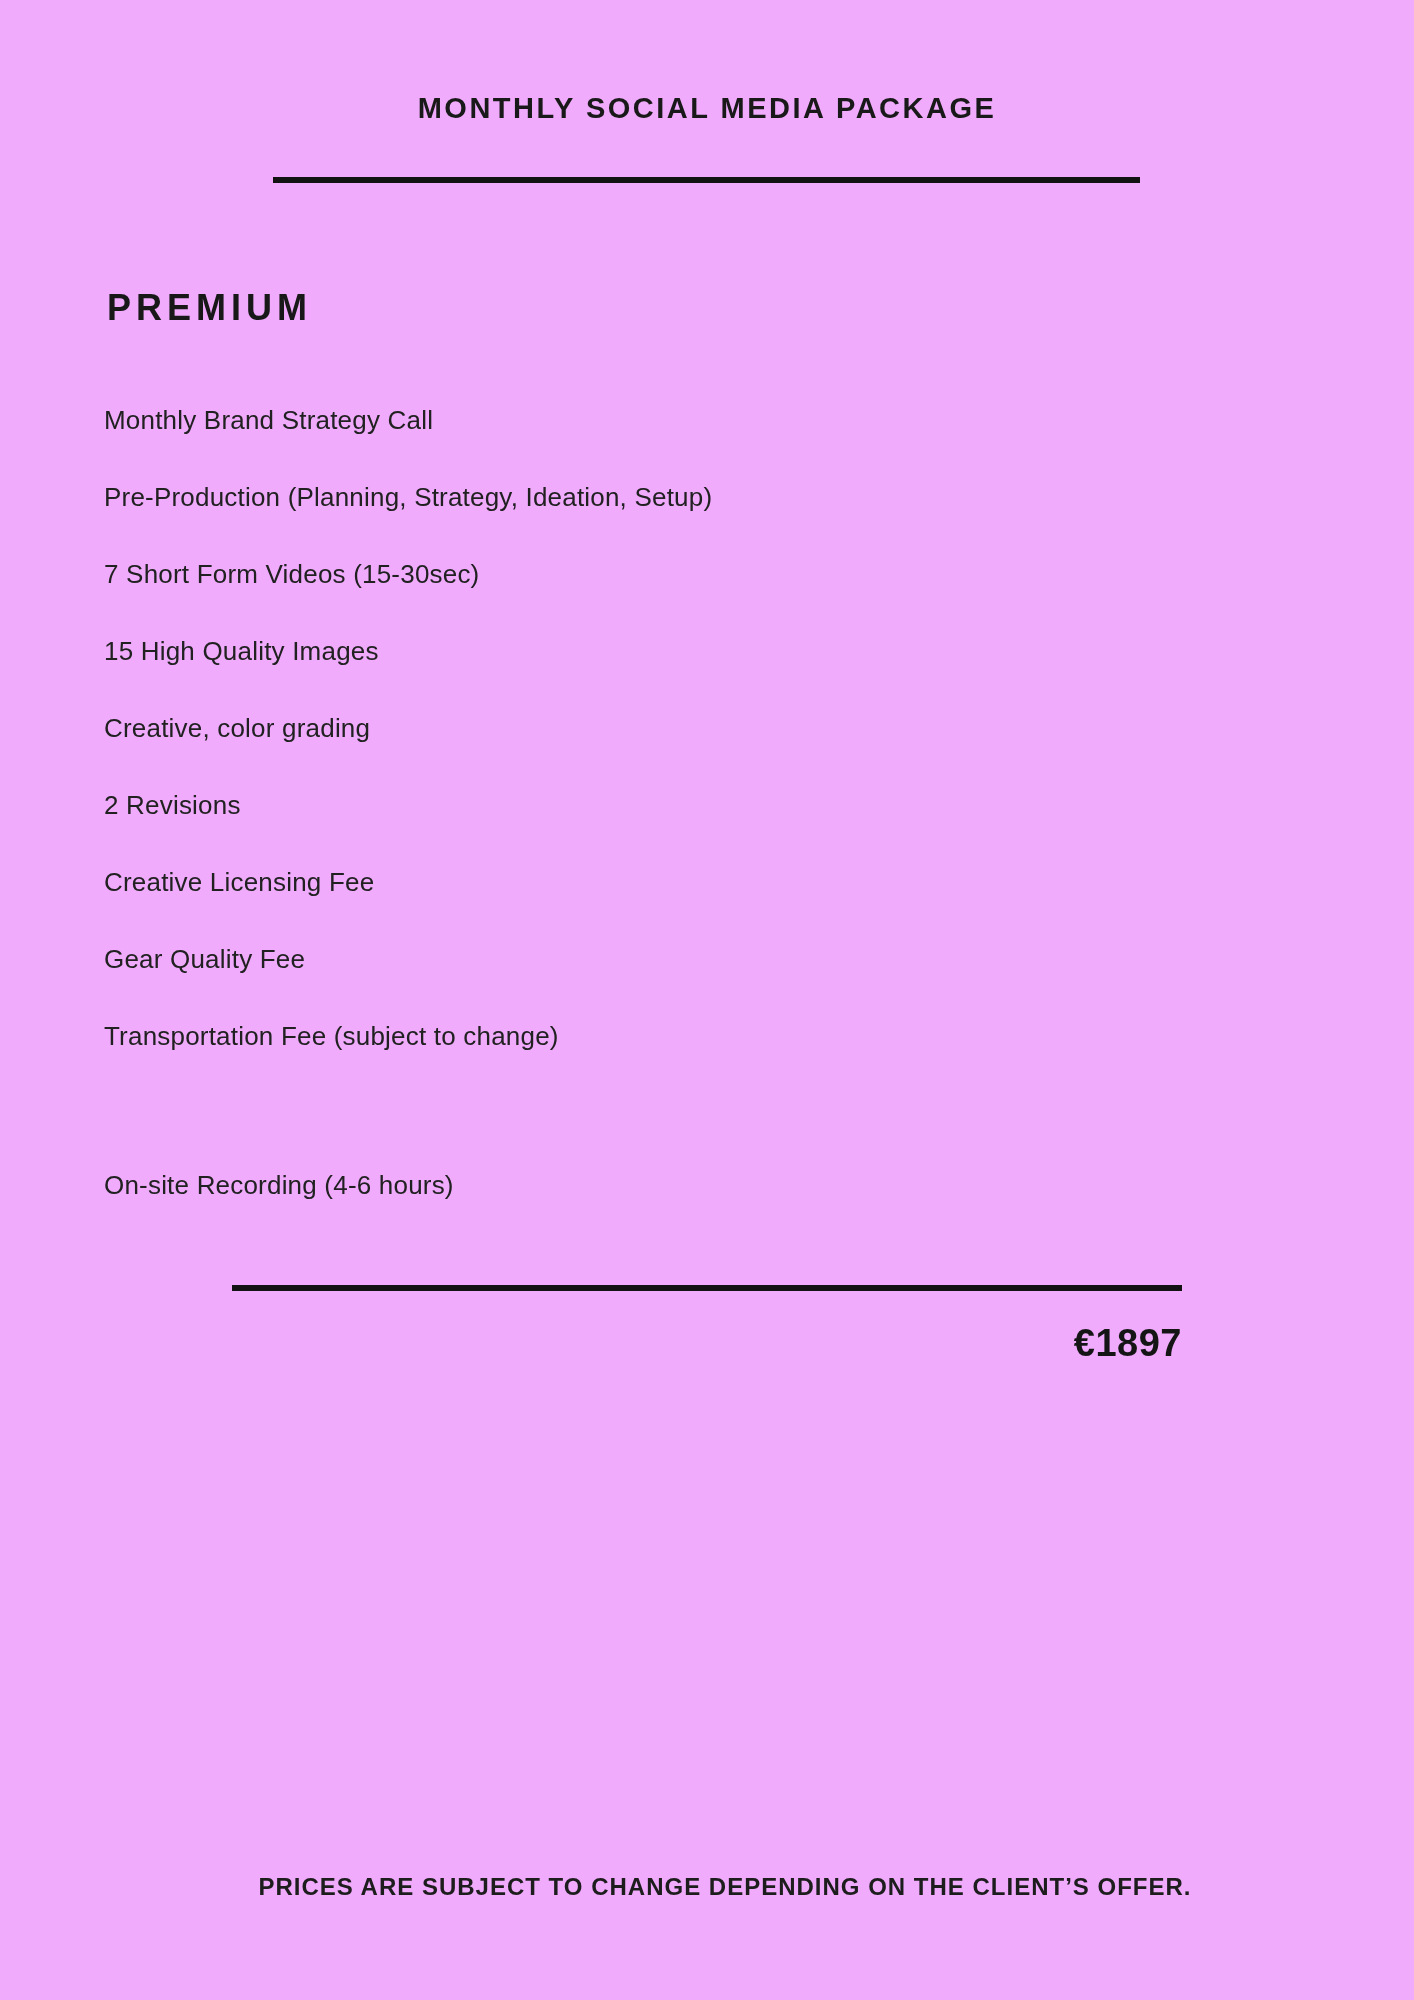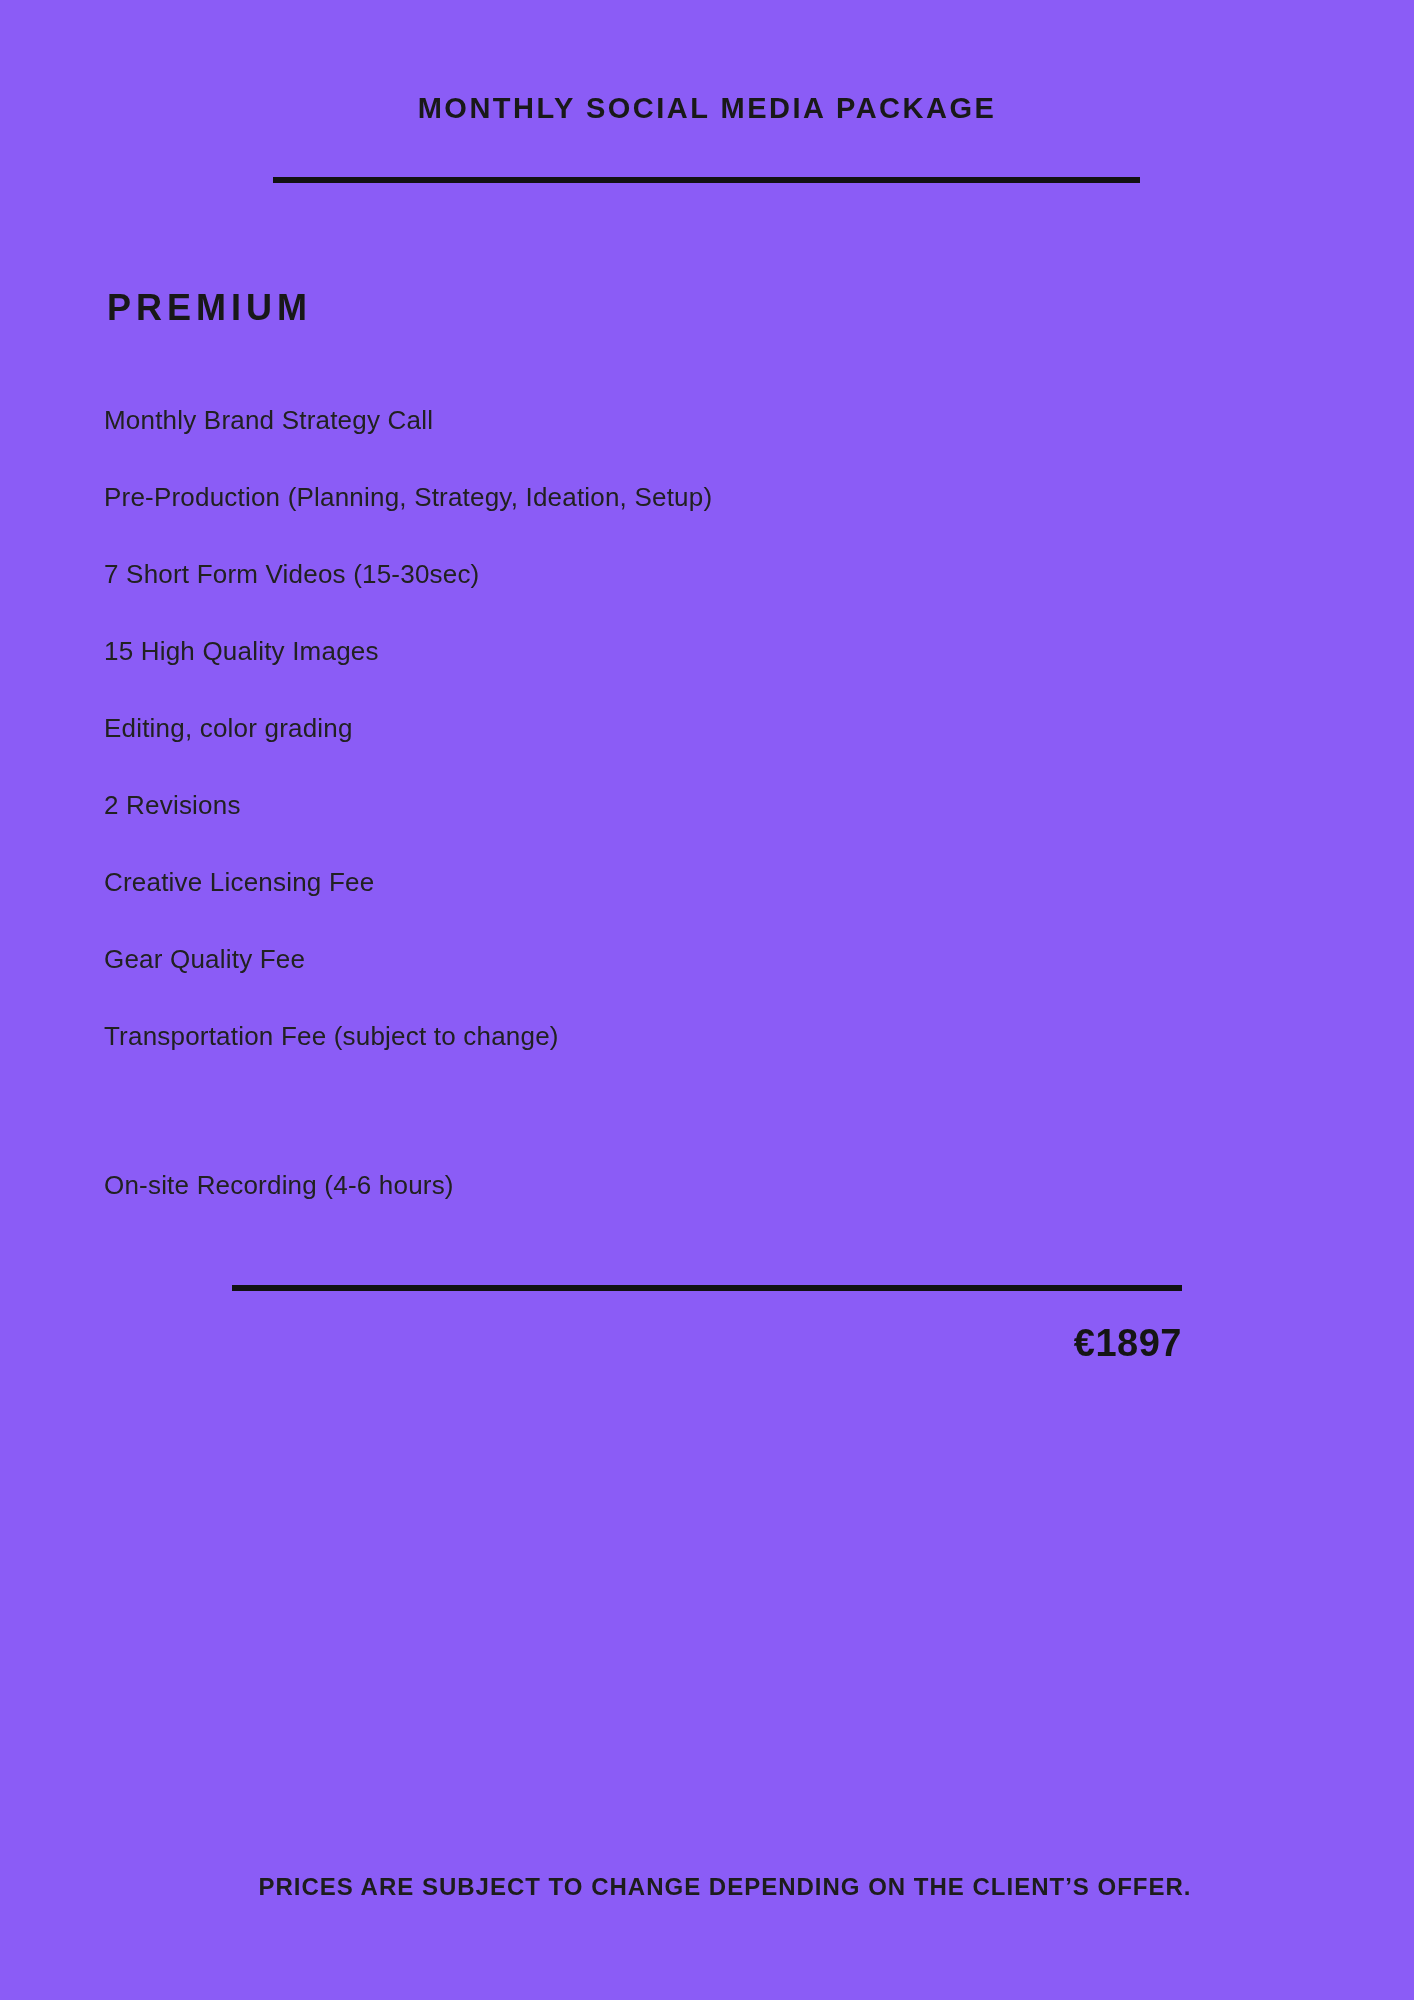--- a/index.html
+++ b/index.html
@@ -4,21 +4,21 @@
 <style>
   html, body {
     margin: 0;
     padding: 0;
     background: #ffffff;
   }
   .page {
     position: relative;
     width: 1414px;
     height: 2000px;
-    background: #8b5cf6;
+    background: #f0abfc;
     color: #1b1b1b;
     font-family: "Liberation Sans", sans-serif;
     overflow: hidden;
   }
   .page-title {
     position: absolute;
     top: 92px;
     left: 0;
     width: 100%;
     margin: 0;
@@ -106,21 +106,21 @@
   <div class="divider divider-top"></div>
 
   <h2 class="package-name">PREMIUM</h2>
 
   <div class="lists">
     <ul class="feature-list">
       <li>Monthly Brand Strategy Call</li>
       <li>Pre-Production (Planning, Strategy, Ideation, Setup)</li>
       <li>7 Short Form Videos (15-30sec)</li>
       <li>15 High Quality Images</li>
-      <li>Editing, color grading</li>
+      <li>Creative, color grading</li>
       <li>2 Revisions</li>
       <li>Creative Licensing Fee</li>
       <li>Gear Quality Fee</li>
       <li>Transportation Fee (subject to change)</li>
     </ul>
     <ul class="feature-list addon-list">
       <li>On-site Recording (4-6 hours)</li>
     </ul>
   </div>
 

